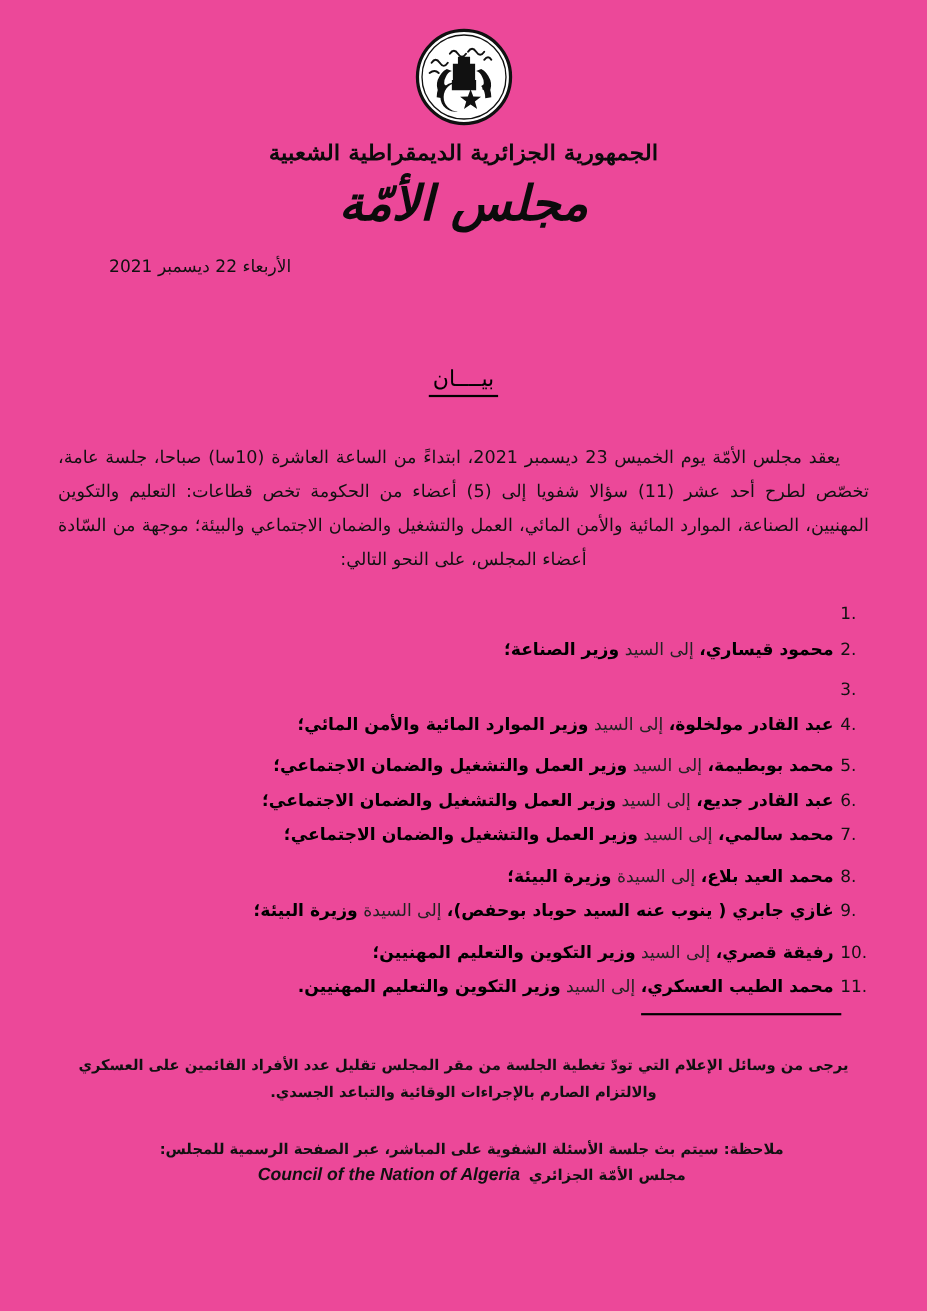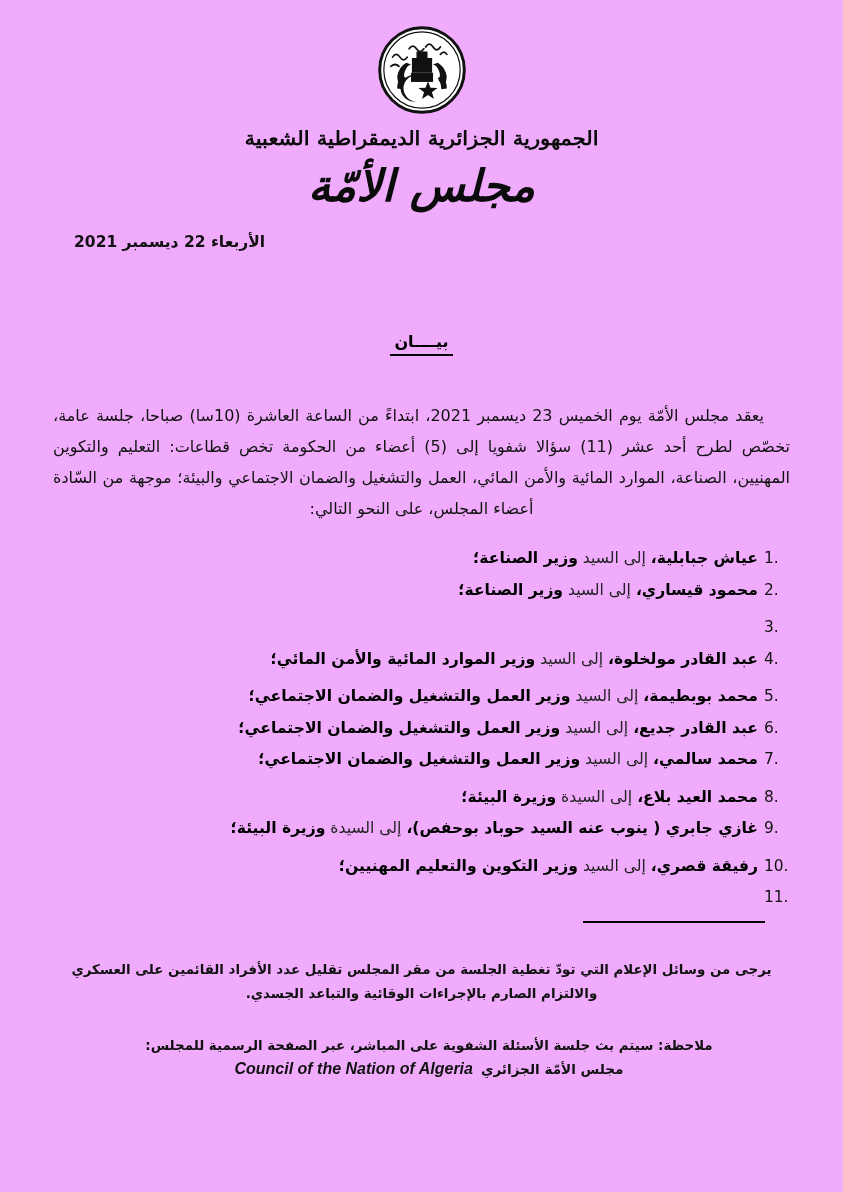--- a/index.html
+++ b/index.html
@@ -12,21 +12,21 @@
     height: 1192px;
     position: relative;
     font-family: "DejaVu Sans", "Liberation Sans", sans-serif;
     color: #111111;
     overflow: hidden;
   }
 
   .page {
     position: absolute;
     inset: 0;
-    background: #f0abfc;
+    background: #ec4899;
   }
 
   
   .emblem-wrap {
     position: absolute;
     top: 24px;
     left: 0;
     right: 0;
     display: flex;
     justify-content: center;
@@ -65,38 +65,38 @@
     line-height: 1.25;
     transform: scaleX(1.02);
   }
 
   
   .date-line {
     position: absolute;
     top: 233px;
     right: 578px;
     font-size: 15.5px;
-    font-weight: 700;
+    font-weight: 400;
     color: #111111;
     white-space: nowrap;
     direction: rtl;
   }
 
   
   .doc-title-wrap {
     position: absolute;
     top: 332px;
     left: 0;
     right: 0;
     text-align: center;
   }
   .doc-title {
     display: inline-block;
-    font-size: 16px;
-    font-weight: 700;
+    font-size: 20px;
+    font-weight: 400;
     letter-spacing: 1px;
     padding: 0 4px 3px 4px;
     border-bottom: 2.2px solid #000;
     color: #000;
   }
 
   
   .body-para {
     position: absolute;
     top: 400px;
@@ -246,21 +246,20 @@
     <span class="doc-title">بيــــان</span>
   </div>
 
   <div class="body-para">
     <span class="indent-lead"></span><span>يعقد مجلس الأمّة يوم الخميس 23 ديسمبر 2021، ابتداءً من الساعة العاشرة (10ﺳﺎ) صباحا، جلسة عامة، تخصّص لطرح أحد عشر (11) سؤالا شفويا إلى (5) أعضاء من الحكومة تخص قطاعات: التعليم والتكوين المهنيين، الصناعة، الموارد المائية والأمن المائي، العمل والتشغيل والضمان الاجتماعي والبيئة؛ موجهة من السّادة أعضاء المجلس، على النحو التالي:</span>
   </div>
 
   <ol class="members-list" id="members-list">
       <li>
         <span class="li-num">1.</span>
-        <span class="li-body"><span class="li-name">عياش جبابلية،</span> <span class="li-to">إلى السيد</span> <span class="li-role">وزير الصناعة؛</span></span>
       </li>
       <li>
         <span class="li-num">2.</span>
         <span class="li-body"><span class="li-name">محمود قيساري،</span> <span class="li-to">إلى السيد</span> <span class="li-role">وزير الصناعة؛</span></span>
       </li>
       <li class="gap-before">
         <span class="li-num">3.</span>
       </li>
       <li>
         <span class="li-num">4.</span>
@@ -285,20 +284,21 @@
       <li>
         <span class="li-num">9.</span>
         <span class="li-body"><span class="li-name">غازي جابري ( ينوب عنه السيد حوباد بوحفص)،</span> <span class="li-to">إلى السيدة</span> <span class="li-role">وزيرة البيئة؛</span></span>
       </li>
       <li class="gap-before">
         <span class="li-num">10.</span>
         <span class="li-body"><span class="li-name">رفيقة قصري،</span> <span class="li-to">إلى السيد</span> <span class="li-role">وزير التكوين والتعليم المهنيين؛</span></span>
       </li>
       <li>
         <span class="li-num">11.</span>
+        <span class="li-body"><span class="li-name">محمد الطيب العسكري،</span> <span class="li-to">إلى السيد</span> <span class="li-role">وزير التكوين والتعليم المهنيين.</span></span>
       </li>
     </ol>
 
   <div class="rule"></div>
 
   <div class="footer-note">
     <span class="ln">يرجى من وسائل الإعلام التي تودّ تغطية الجلسة من مقر المجلس تقليل عدد الأفراد القائمين على العسكري</span>
     <span class="ln">والالتزام الصارم بالإجراءات الوقائية والتباعد الجسدي.</span>
   </div>
 

